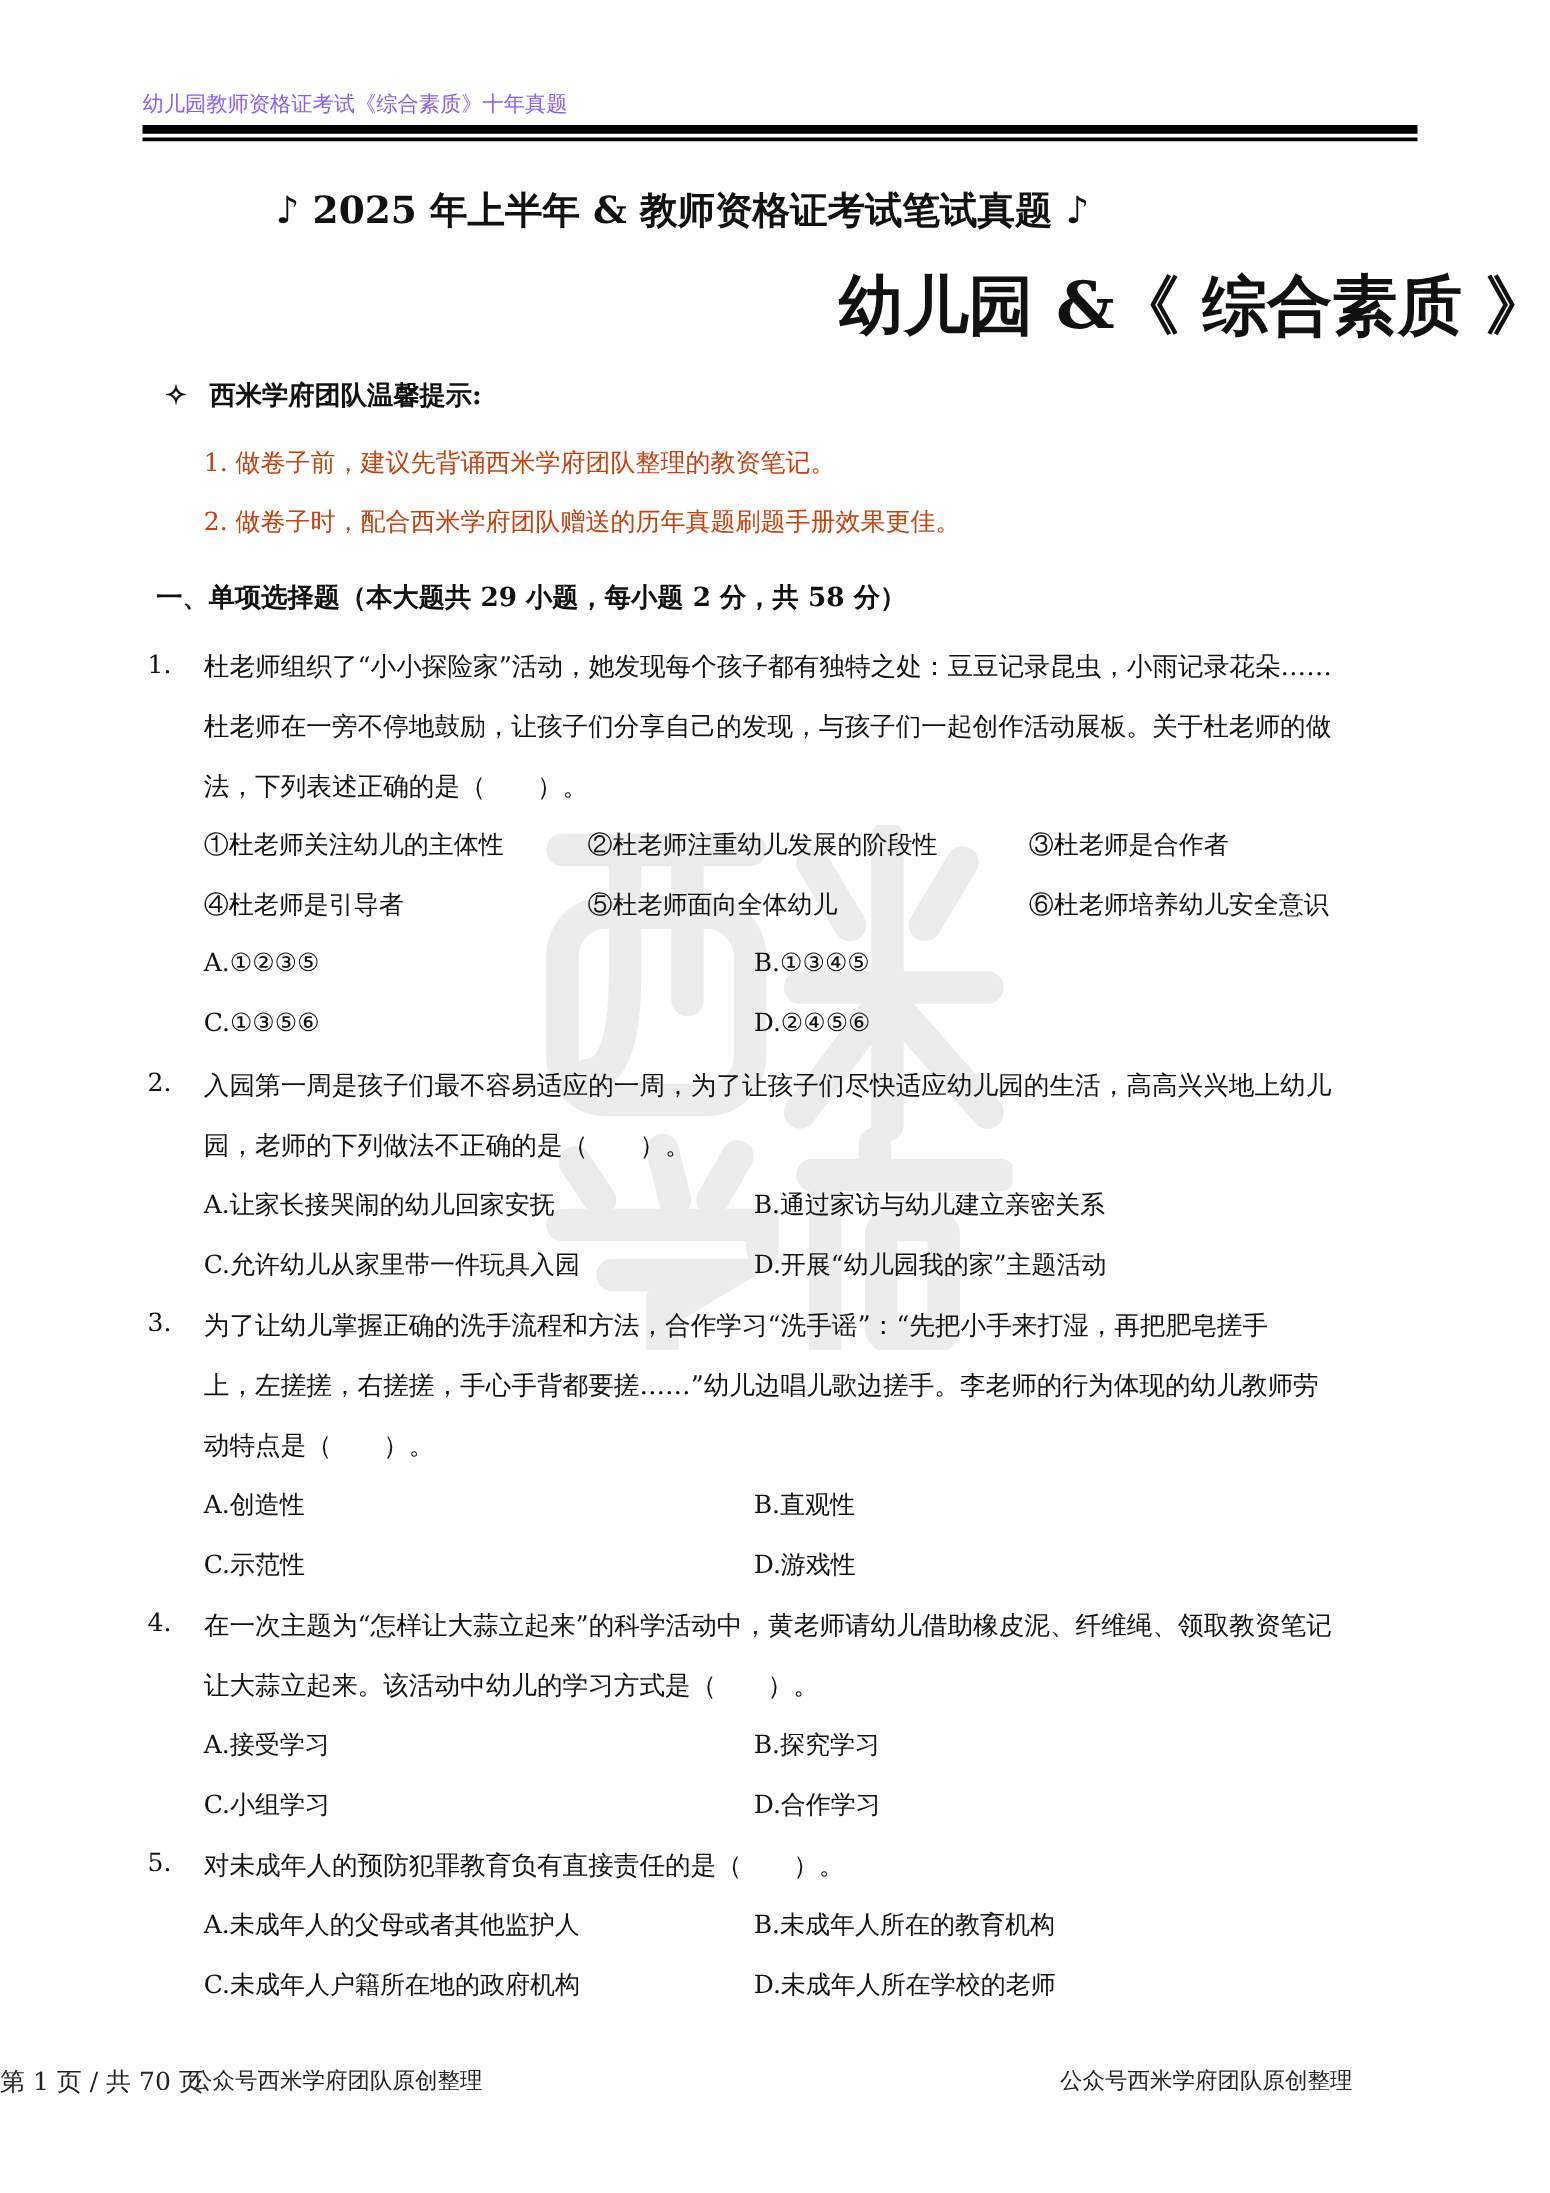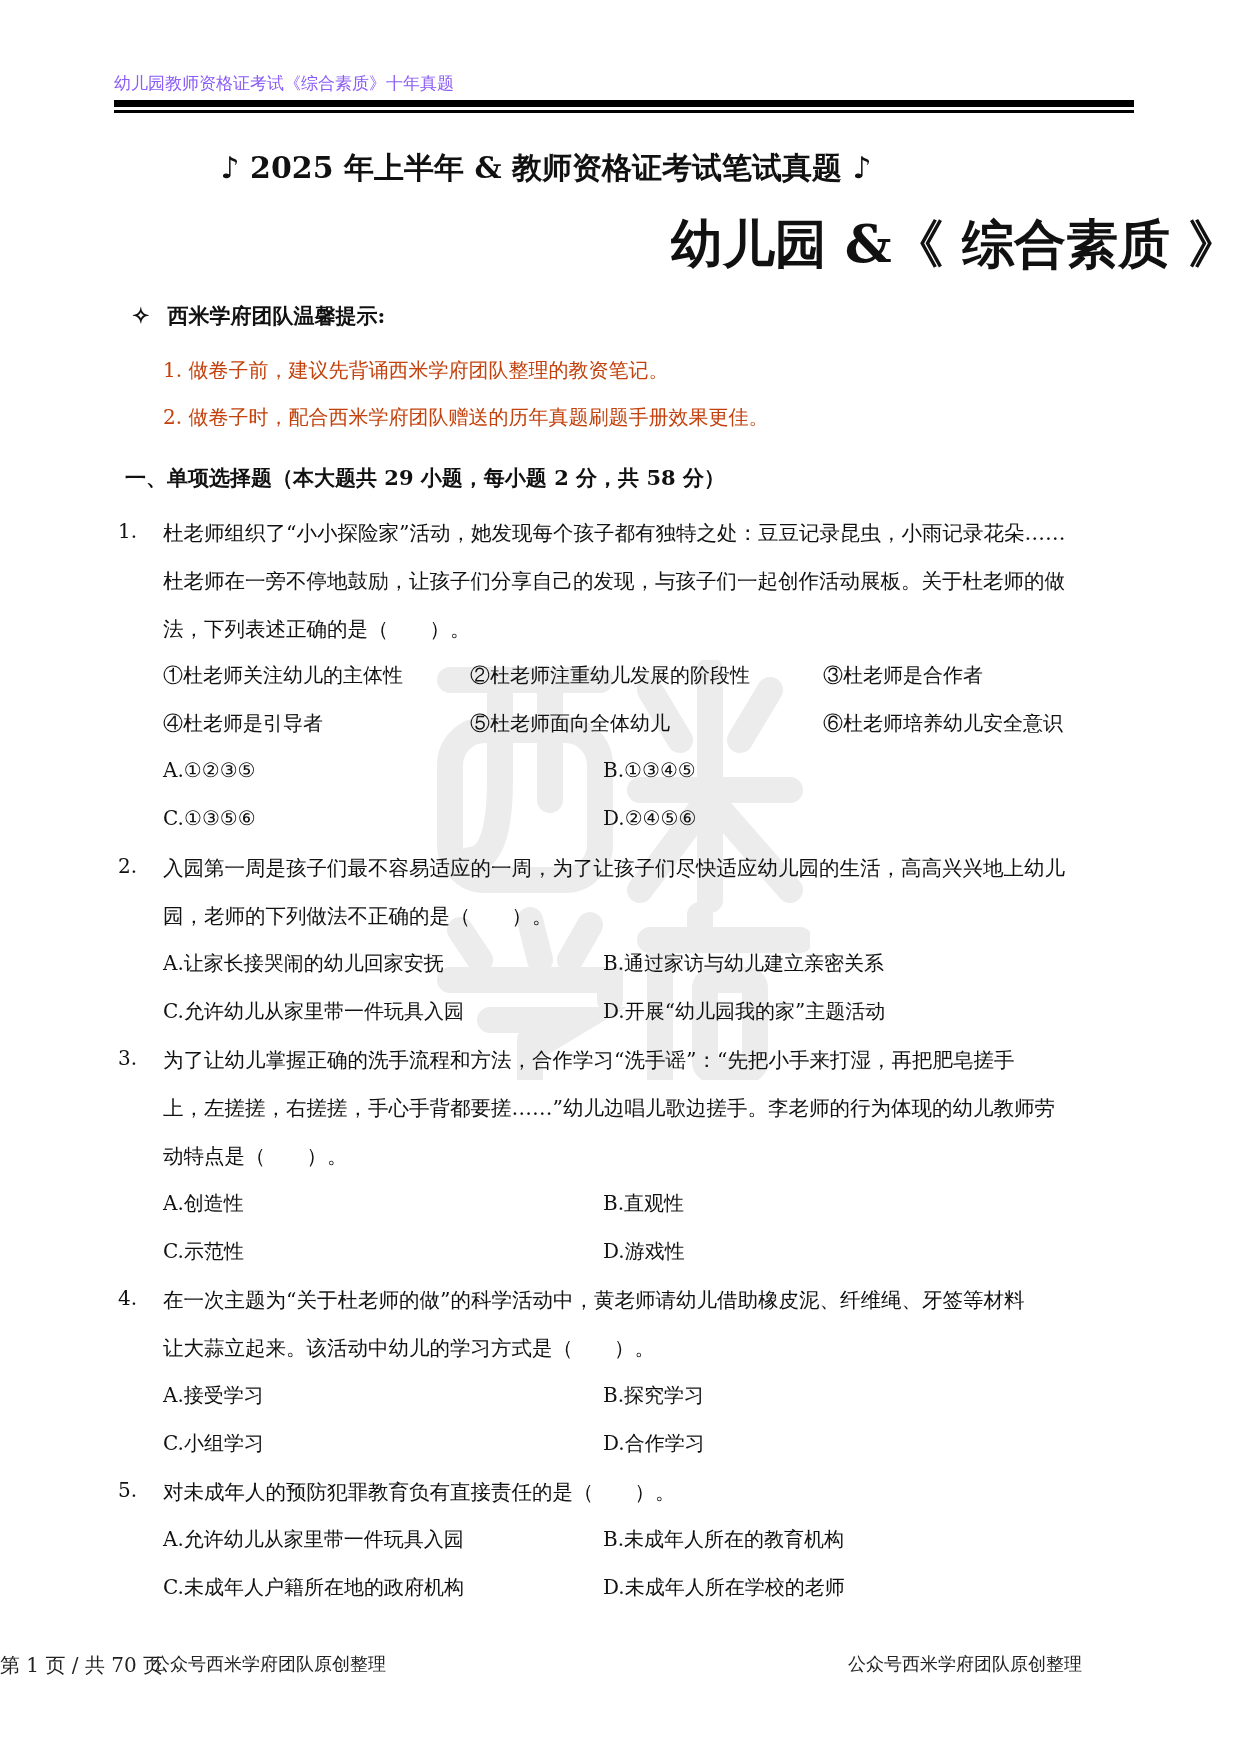--- a/index.html
+++ b/index.html
@@ -114,29 +114,29 @@
 <div class="q-num" style="top:1046px">3.</div>
 <div class="q-line" style="top:1046px">为了让幼儿掌握正确的洗手流程和方法，合作学习“洗手谣”：“先把小手来打湿，再把肥皂搓手</div>
 <div class="q-line" style="top:1094px">上，左搓搓，右搓搓，手心手背都要搓……”幼儿边唱儿歌边搓手。李老师的行为体现的幼儿教师劳</div>
 <div class="q-line" style="top:1142px">动特点是（　　）。</div>
 <div class="opt col1" style="top:1190px">A.创造性</div>
 <div class="opt col2" style="top:1190px">B.直观性</div>
 <div class="opt col1" style="top:1238px">C.示范性</div>
 <div class="opt col2" style="top:1238px">D.游戏性</div>
 
 <div class="q-num" style="top:1286px">4.</div>
-<div class="q-line" style="top:1286px">在一次主题为“关于杜老师的做”的科学活动中，黄老师请幼儿借助橡皮泥、纤维绳、牙签等材料</div>
+<div class="q-line" style="top:1286px">在一次主题为“怎样让大蒜立起来”的科学活动中，黄老师请幼儿借助橡皮泥、纤维绳、领取教资笔记</div>
 <div class="q-line" style="top:1334px">让大蒜立起来。该活动中幼儿的学习方式是（　　）。</div>
 <div class="opt col1" style="top:1382px">A.接受学习</div>
 <div class="opt col2" style="top:1382px">B.探究学习</div>
 <div class="opt col1" style="top:1430px">C.小组学习</div>
 <div class="opt col2" style="top:1430px">D.合作学习</div>
 
 <div class="q-num" style="top:1478px">5.</div>
 <div class="q-line" style="top:1478px">对未成年人的预防犯罪教育负有直接责任的是（　　）。</div>
-<div class="opt col1" style="top:1526px">A.允许幼儿从家里带一件玩具入园</div>
+<div class="opt col1" style="top:1526px">A.未成年人的父母或者其他监护人</div>
 <div class="opt col2" style="top:1526px">B.未成年人所在的教育机构</div>
 <div class="opt col1" style="top:1574px">C.未成年人户籍所在地的政府机构</div>
 <div class="opt col2" style="top:1574px">D.未成年人所在学校的老师</div>
 
 <div class="footer left">公众号西米学府团队原创整理</div>
 <div class="footer center">第 1 页 / 共 70 页</div>
 <div class="footer right">公众号西米学府团队原创整理</div>
 
 </body></html>

